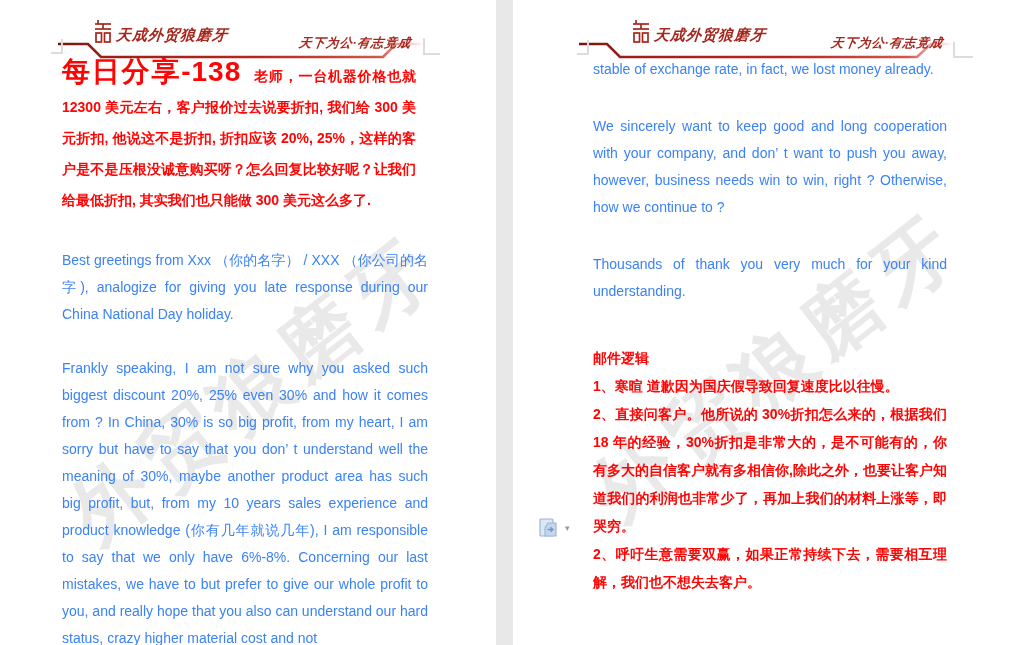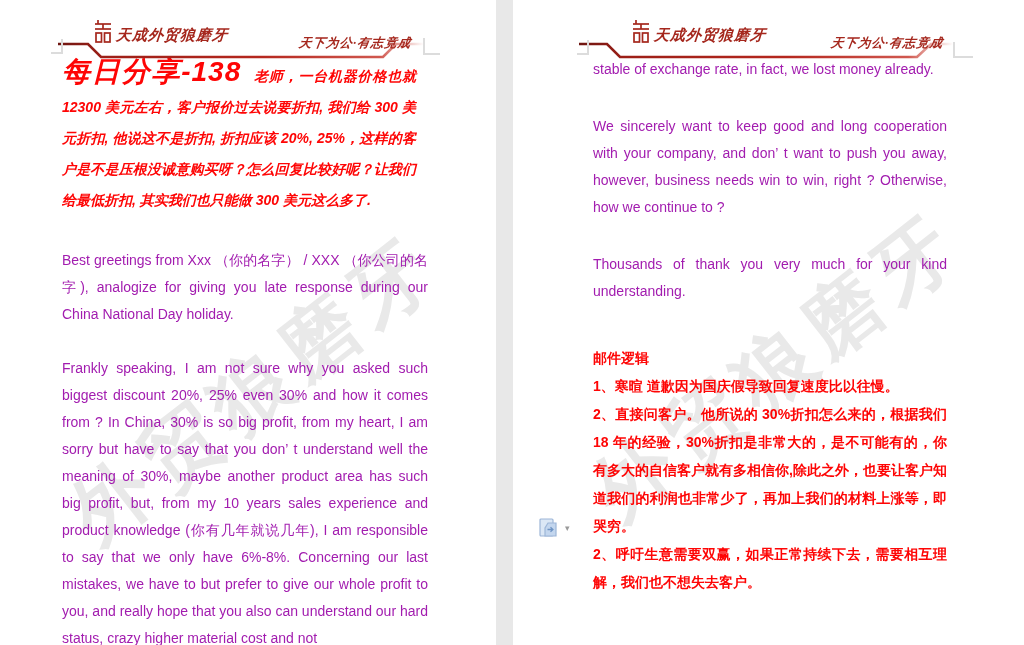--- a/index.html
+++ b/index.html
@@ -56,30 +56,30 @@
   }
   #page-left  .watermark { left:35px; top:338px; }
   #page-right .watermark { left:45px; top:315px; }
 
   
   .content { position:absolute; z-index:1; }
   #page-left  .content { left:62px; top:56px; width:366px; }
   #page-right .content { left:80px; top:56px; width:354px; }
 
   .body-text {
-    font-size:14px; line-height:27px; color:#a21caf;
+    font-size:14px; line-height:27px; color:#3b82f6;
     text-align:justify; margin:0 0 27px 0;
   }
   .mb30 { margin-bottom:30px; }
   .mb22 { margin-bottom:22px; }
   .last { margin-bottom:0; }
 
   .red-intro {
     font-size:14px; font-weight:bold; color:#fe0505;
-    line-height:31px; text-align:justify; margin:0 12px 31px 0;font-style:italic;
+    line-height:31px; text-align:justify; margin:0 12px 31px 0;
   }
   .daily-title { font-size:28px; letter-spacing:1px; margin-right:12px; }
 
   .logic {
     font-size:14px; font-weight:bold; color:#fe0505;
     line-height:28px; text-align:justify; margin-top:39px;
   }
   .logic p { margin:0; }
 
   

